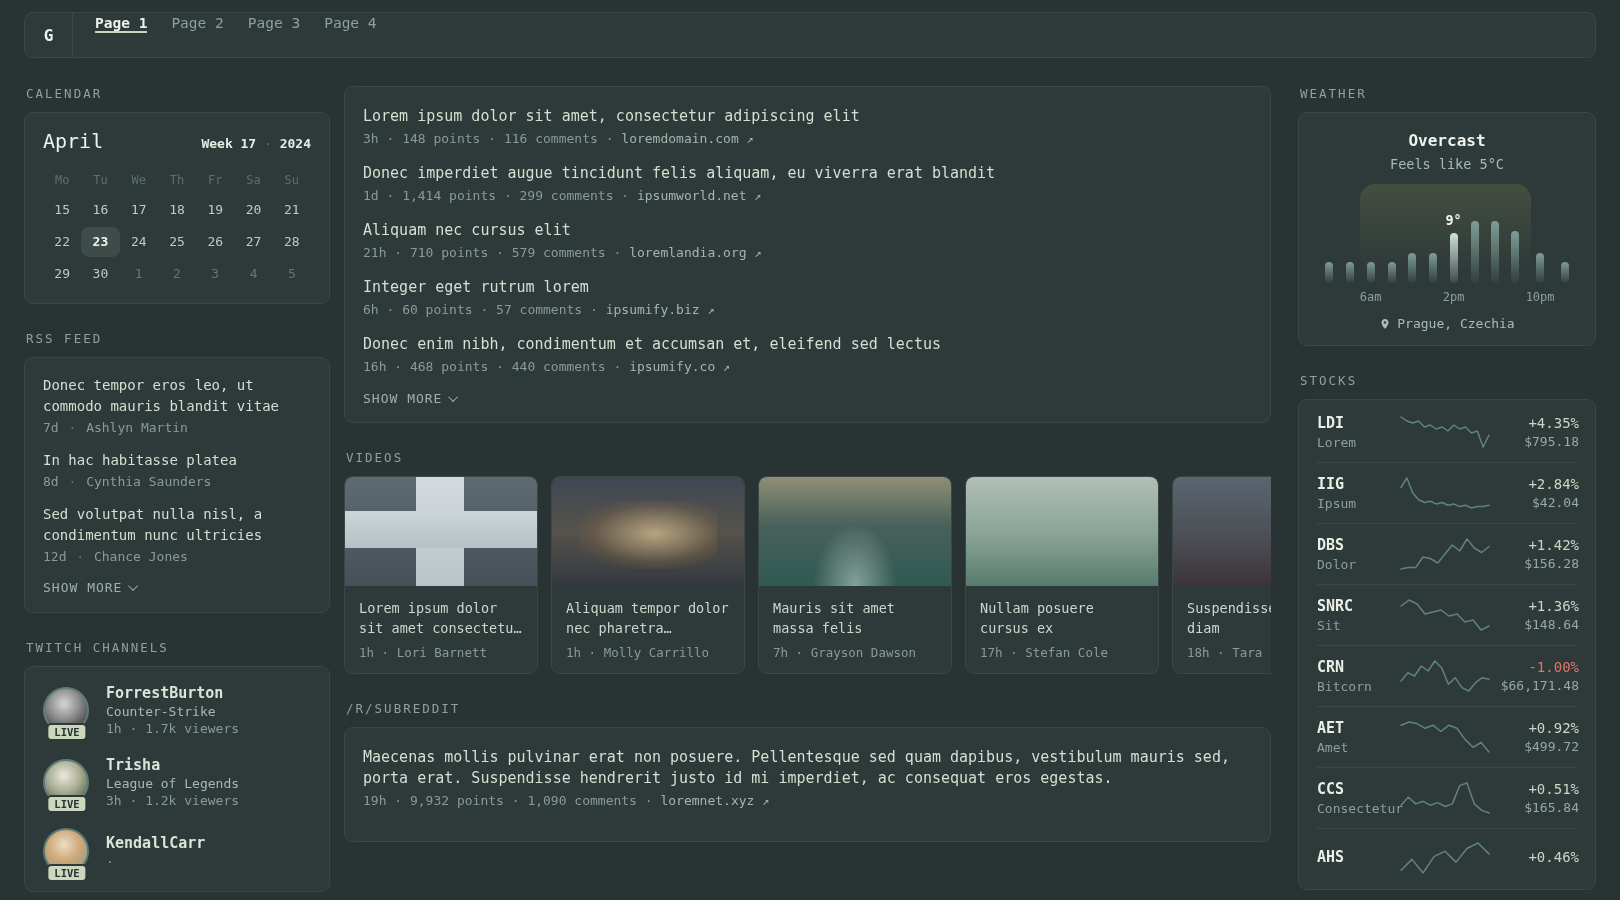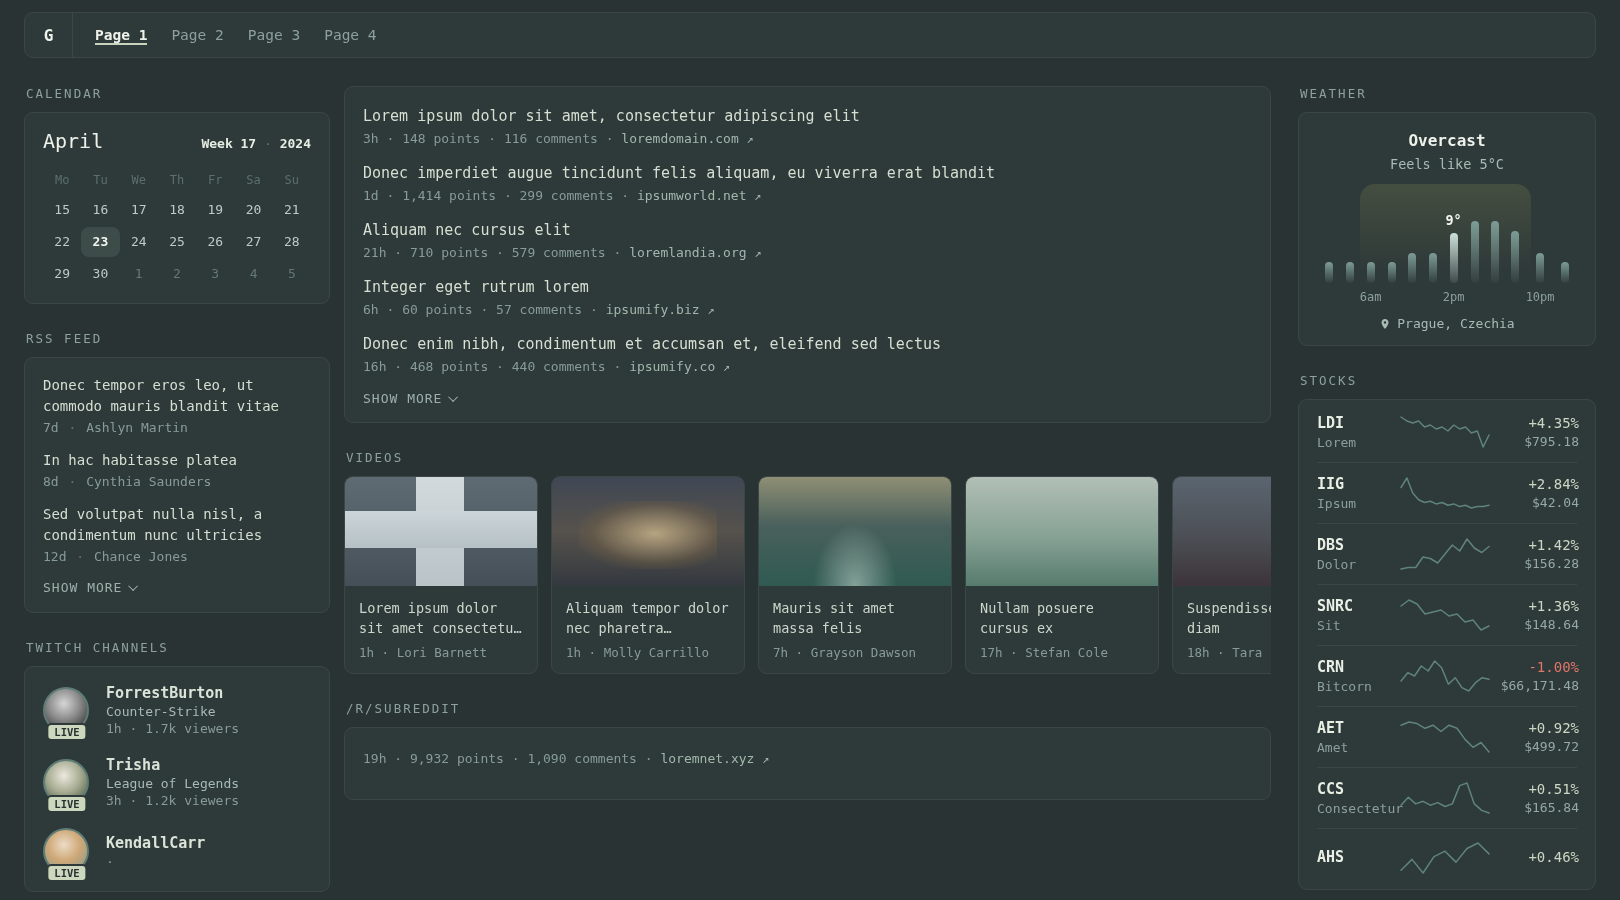--- a/index.html
+++ b/index.html
@@ -16,21 +16,21 @@
   .topnav {
     margin:12px 24px 0; height:46px;
     background:#2e3939; border:1px solid #3b4747; border-radius:9px;
     display:flex; align-items:stretch;
   }
   .logo {
     width:47px; display:flex; align-items:center; justify-content:center;
     font-weight:bold; font-size:16px; color:#eef2ea; cursor:pointer;
   }
   .nav-divider { width:1px; background:#3b4747; }
-  .nav-tabs { display:flex; align-items:center; margin-left:22px; gap:24px; }
+  .nav-tabs { display:flex; align-items:flex-start; margin-left:22px; gap:24px; }
   .nav-tab {
     display:flex; align-items:center; color:#8ca19c; font-size:14.5px;
     border-bottom:2px solid transparent; padding-top:2px; cursor:pointer;
   }
   .nav-tab.active { color:#eef2ea; font-weight:bold; border-bottom-color:#c9d4bd; }
 
   
   .columns { display:flex; padding:28px 24px 0; gap:14px; }
   .col-left { width:306px; flex:0 0 306px; }
   .col-mid { flex:1; min-width:0; }
@@ -434,20 +434,22 @@
               <span>Tara</span>
             </div>
           </div>
       </div>
     </section>
 
     <section>
       <h2 class="section-title">/R/SUBREDDIT</h2>
       <div class="card hn-card">
         <div class="hn-item">
+            <div class="hn-title">Maecenas mollis pulvinar erat non posuere. Pellentesque sed quam dapibus, vestibulum mauris sed,
+porta erat. Suspendisse hendrerit justo id mi imperdiet, ac consequat eros egestas.</div>
             <div class="hn-meta">
               <span>19h</span>
               <span class="sep">·</span>
               <span>9,932 points</span>
               <span class="sep">·</span>
               <span>1,090 comments</span>
               <span class="sep">·</span>
               <span class="domain">loremnet.xyz</span>
               <span class="arrow">↗</span>
             </div>

